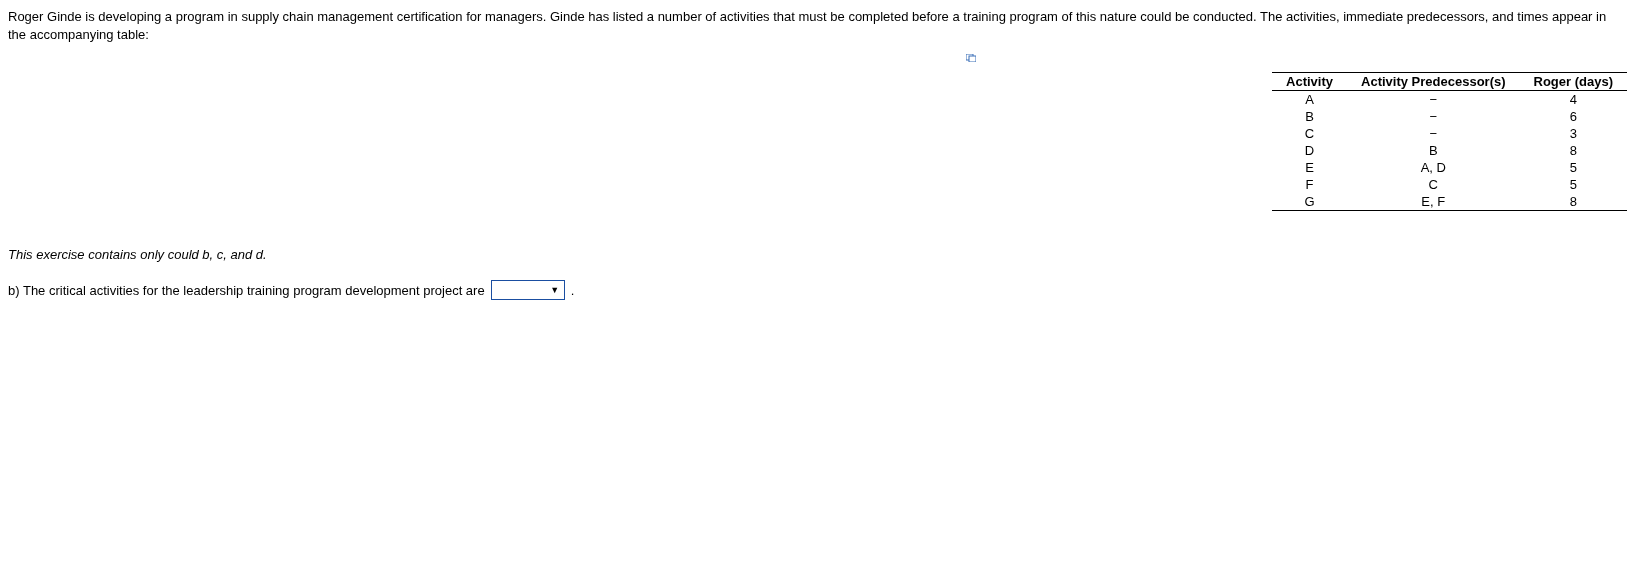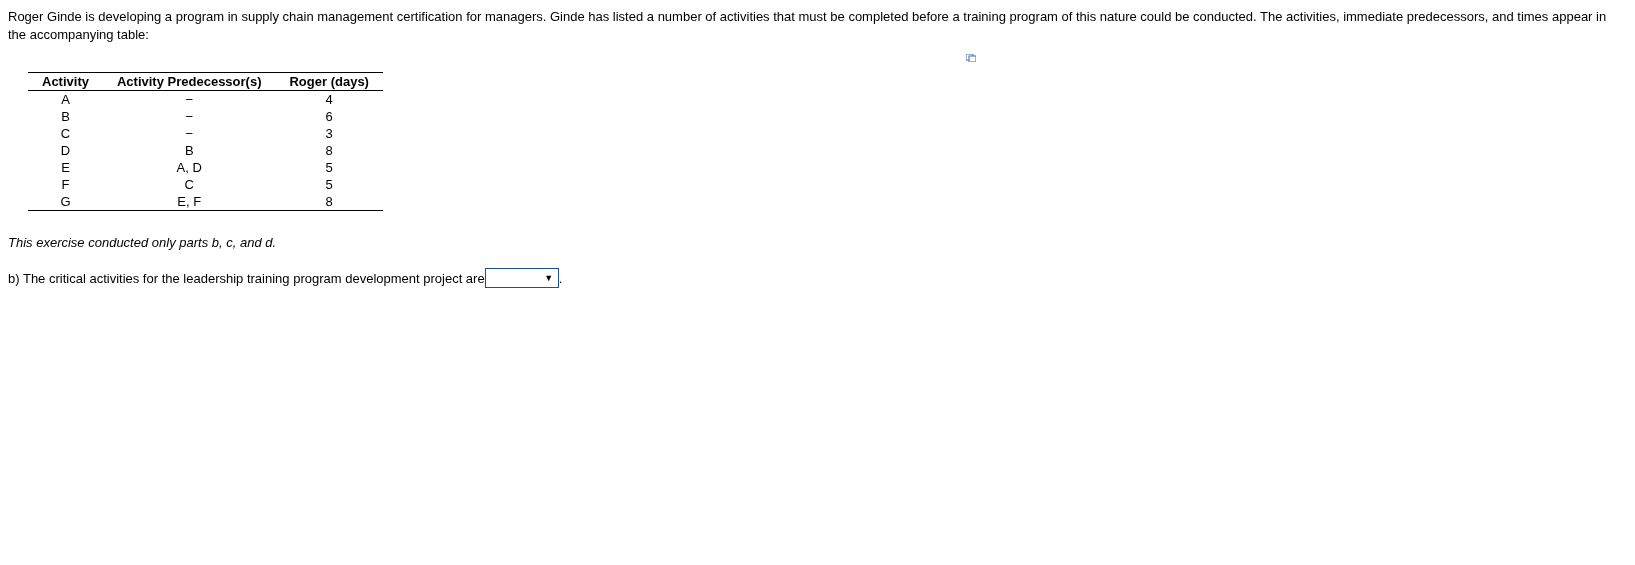--- a/index.html
+++ b/index.html
@@ -13,22 +13,22 @@
       width: 1635px;
     }
     .problem-text {
       margin-bottom: 28px;
       line-height: 1.4;
     }
     .table-container {
       position: relative;
       width: 100%;
       display: flex;
-      justify-content: flex-start;
-      margin-bottom: 24px;
+      justify-content: flex-end;
+      margin-bottom: 36px;
     }
     .popup-icon {
       position: absolute;
       top: -18px;
       left: 958px;
       width: 10px;
       height: 8px;
       cursor: pointer;
     }
     .popup-icon svg { display: block; }
@@ -50,21 +50,21 @@
       font-size: 13px;
     }
     table.activities th { font-weight: bold; }
     .parts-note {
       font-style: italic;
       margin-bottom: 18px;
     }
     .question-line {
       display: flex;
       align-items: center;
-      gap: 0;
+      gap: 6px;
       flex-wrap: wrap;
       text-align: center;
     }
     .answer-select {
       width: 74px;
       height: 20px;
       border: 1.5px solid #1a4ea1;
       background: #fff;
       font-size: 12px;
       position: relative;
@@ -136,21 +136,21 @@
       </tr>
       <tr>
         <td>G</td>
         <td>E, F</td>
         <td>8</td>
       </tr>
     </tbody>
   </table>
 </div>
 
-<div class="parts-note">This exercise conducted only parts b, c, and d.</div>
+<div class="parts-note">This exercise contains only could b, c, and d.</div>
 
 <div class="question-line">
   <span>b) The critical activities for the leadership training program development project are</span>
   <span class="answer-select">
     <span class="caret">▼</span>
   </span>
   <span>.</span>
 </div>
 
 </body></html>

